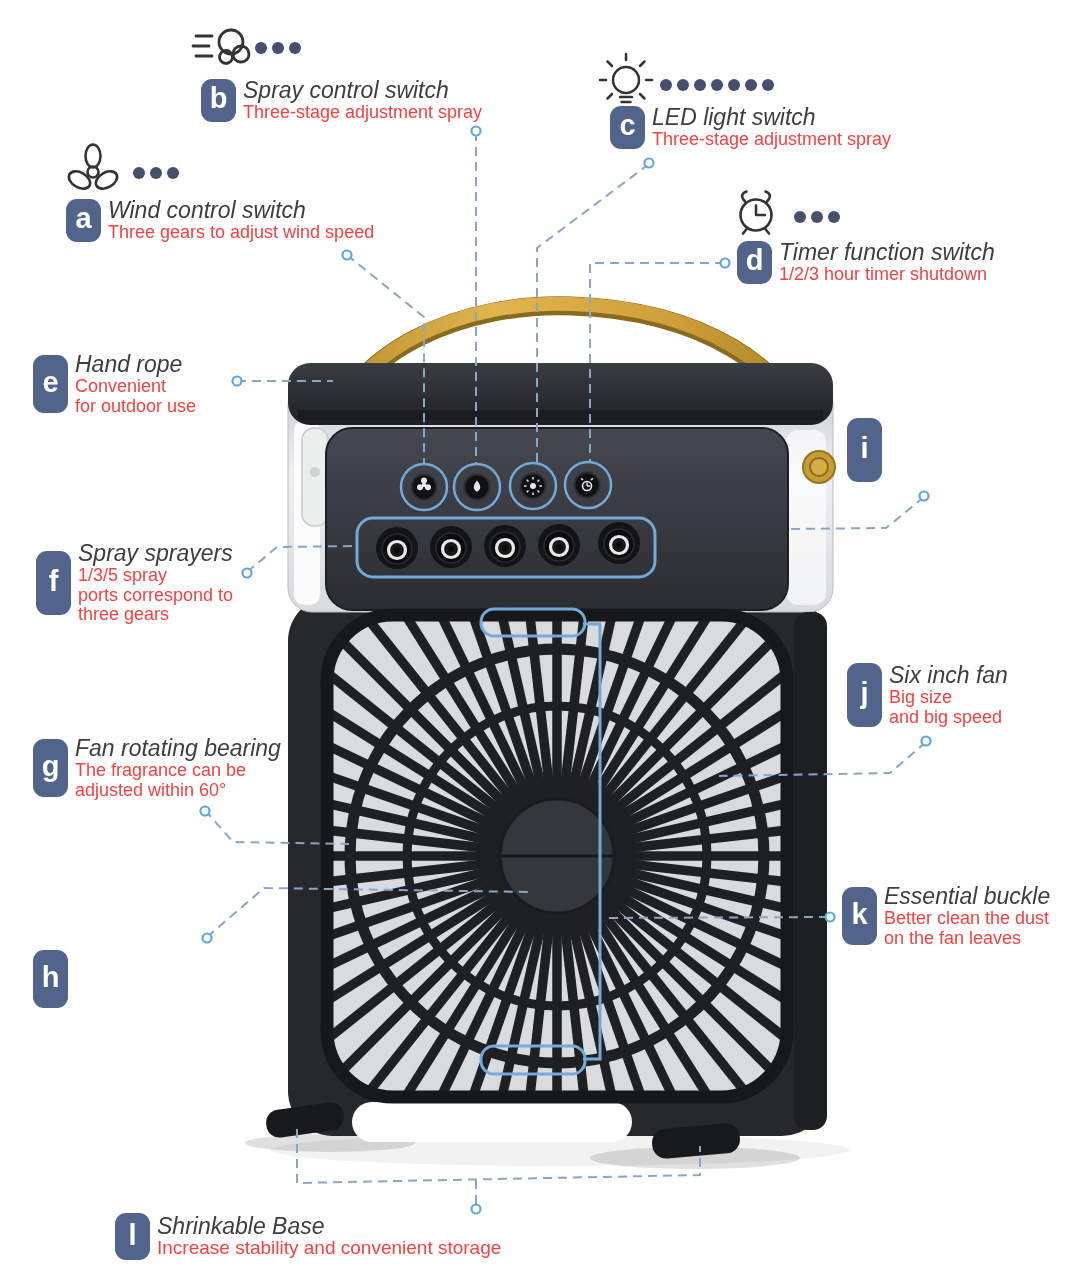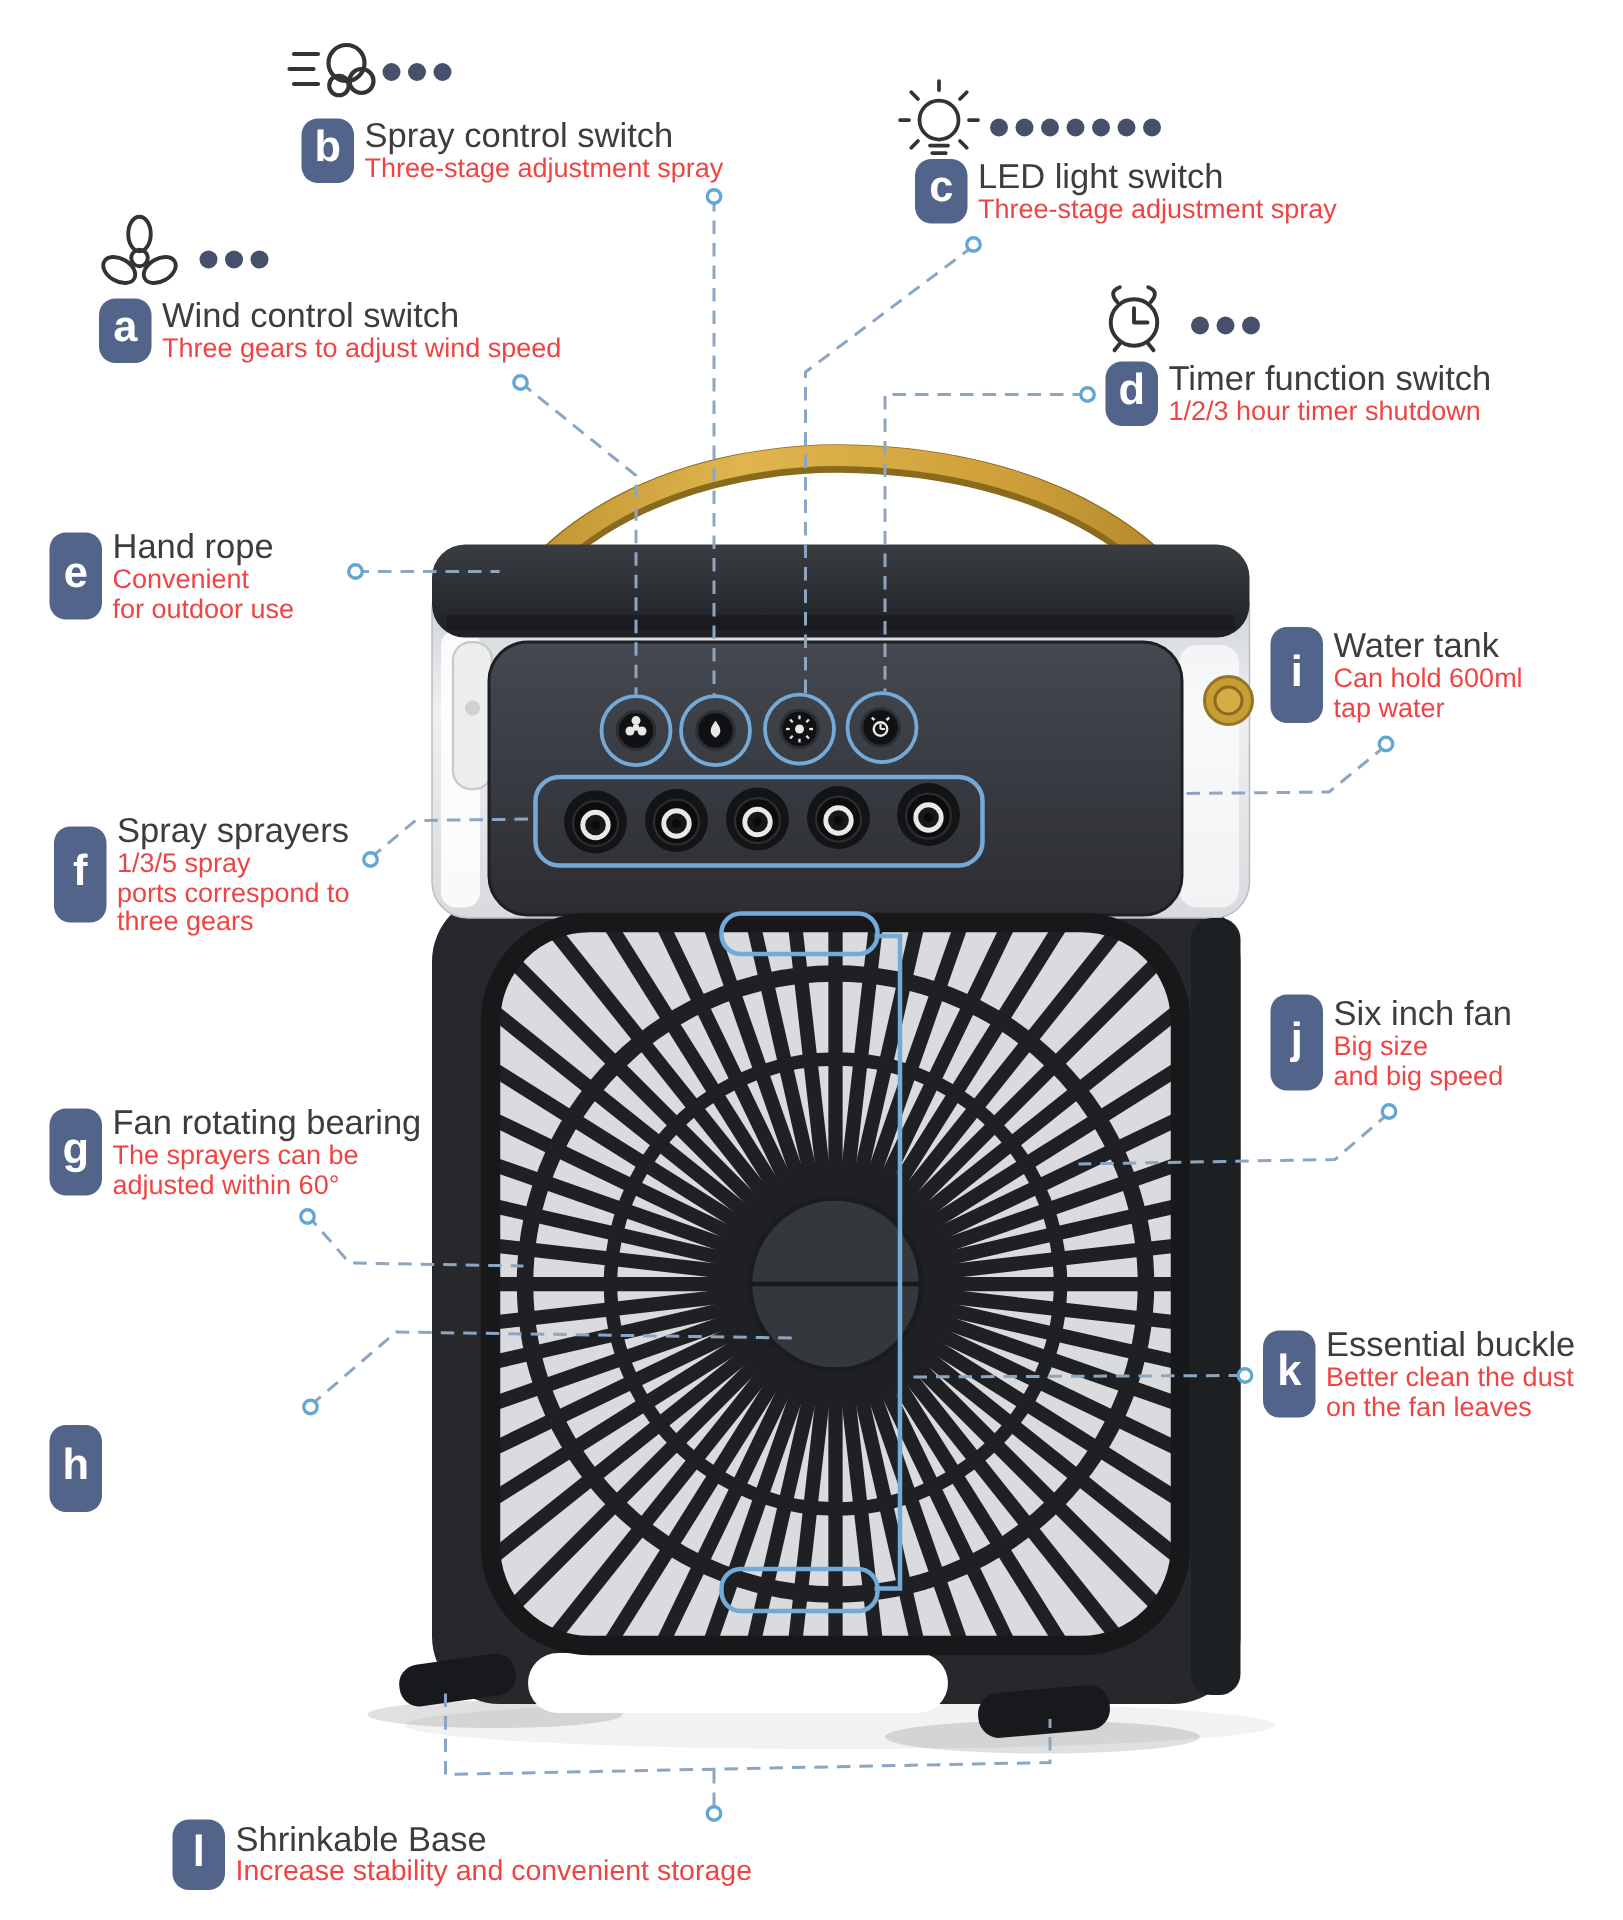--- a/index.html
+++ b/index.html
@@ -12,21 +12,21 @@
   
   .feat{position:absolute;display:flex;align-items:center;gap:7px;}
   .badge{
     background:#53648a;color:#fff;border-radius:11px;width:35px;
     display:flex;align-items:center;justify-content:center;
     font-size:29px;font-weight:bold;line-height:1;flex:0 0 35px;
     padding-bottom:3px;box-sizing:border-box;
   }
   .h42{height:43px}.h48{height:47px}.h56{height:58px}.h62{height:64px}
   .ftext{display:flex;flex-direction:column;}
-  .ft{font-size:23px;color:#3d3d3d;line-height:1.08;white-space:nowrap;}
+  .ft{font-size:23px;color:#3d3d3d;line-height:1.08;white-space:nowrap;font-style:italic;}
   .fs{font-size:18px;color:#ef4444;line-height:1.1;white-space:nowrap;}
   .dots{position:absolute;display:flex;gap:5px;align-items:center;}
   .dot{width:12px;height:12px;border-radius:50%;background:#46506a;}
   .dots.seven .dot{width:12px;height:12px;}
   svg{display:block;}
 </style>
 </head>
 <body>
 
 <svg class="canvas" viewBox="0 0 1082 1280" xmlns="http://www.w3.org/2000/svg">
@@ -392,36 +392,31 @@
     <div class="fs">1/3/5 spray</div>
     <div class="fs">ports correspond to</div>
     <div class="fs">three gears</div>
   </div>
 </div>
 
 <div class="feat" style="left:33px;top:736px">
   <div class="badge h56">g</div>
   <div class="ftext">
     <div class="ft">Fan rotating bearing</div>
-    <div class="fs">The sprayers can be</div>
+    <div class="fs">The fragrance can be</div>
     <div class="fs">adjusted within 60°</div>
   </div>
 </div>
 
 <div class="feat" style="left:33px;top:950px">
   <div class="badge h56">h</div>
 </div>
 
 <div class="feat" style="left:847px;top:418px">
   <div class="badge h62">i</div>
-  <div class="ftext">
-    <div class="ft">Water tank</div>
-    <div class="fs">Can hold 600ml</div>
-    <div class="fs">tap water</div>
-  </div>
 </div>
 
 <div class="feat" style="left:847px;top:663px">
   <div class="badge h62">j</div>
   <div class="ftext">
     <div class="ft">Six inch fan</div>
     <div class="fs">Big size</div>
     <div class="fs">and big speed</div>
   </div>
 </div>

